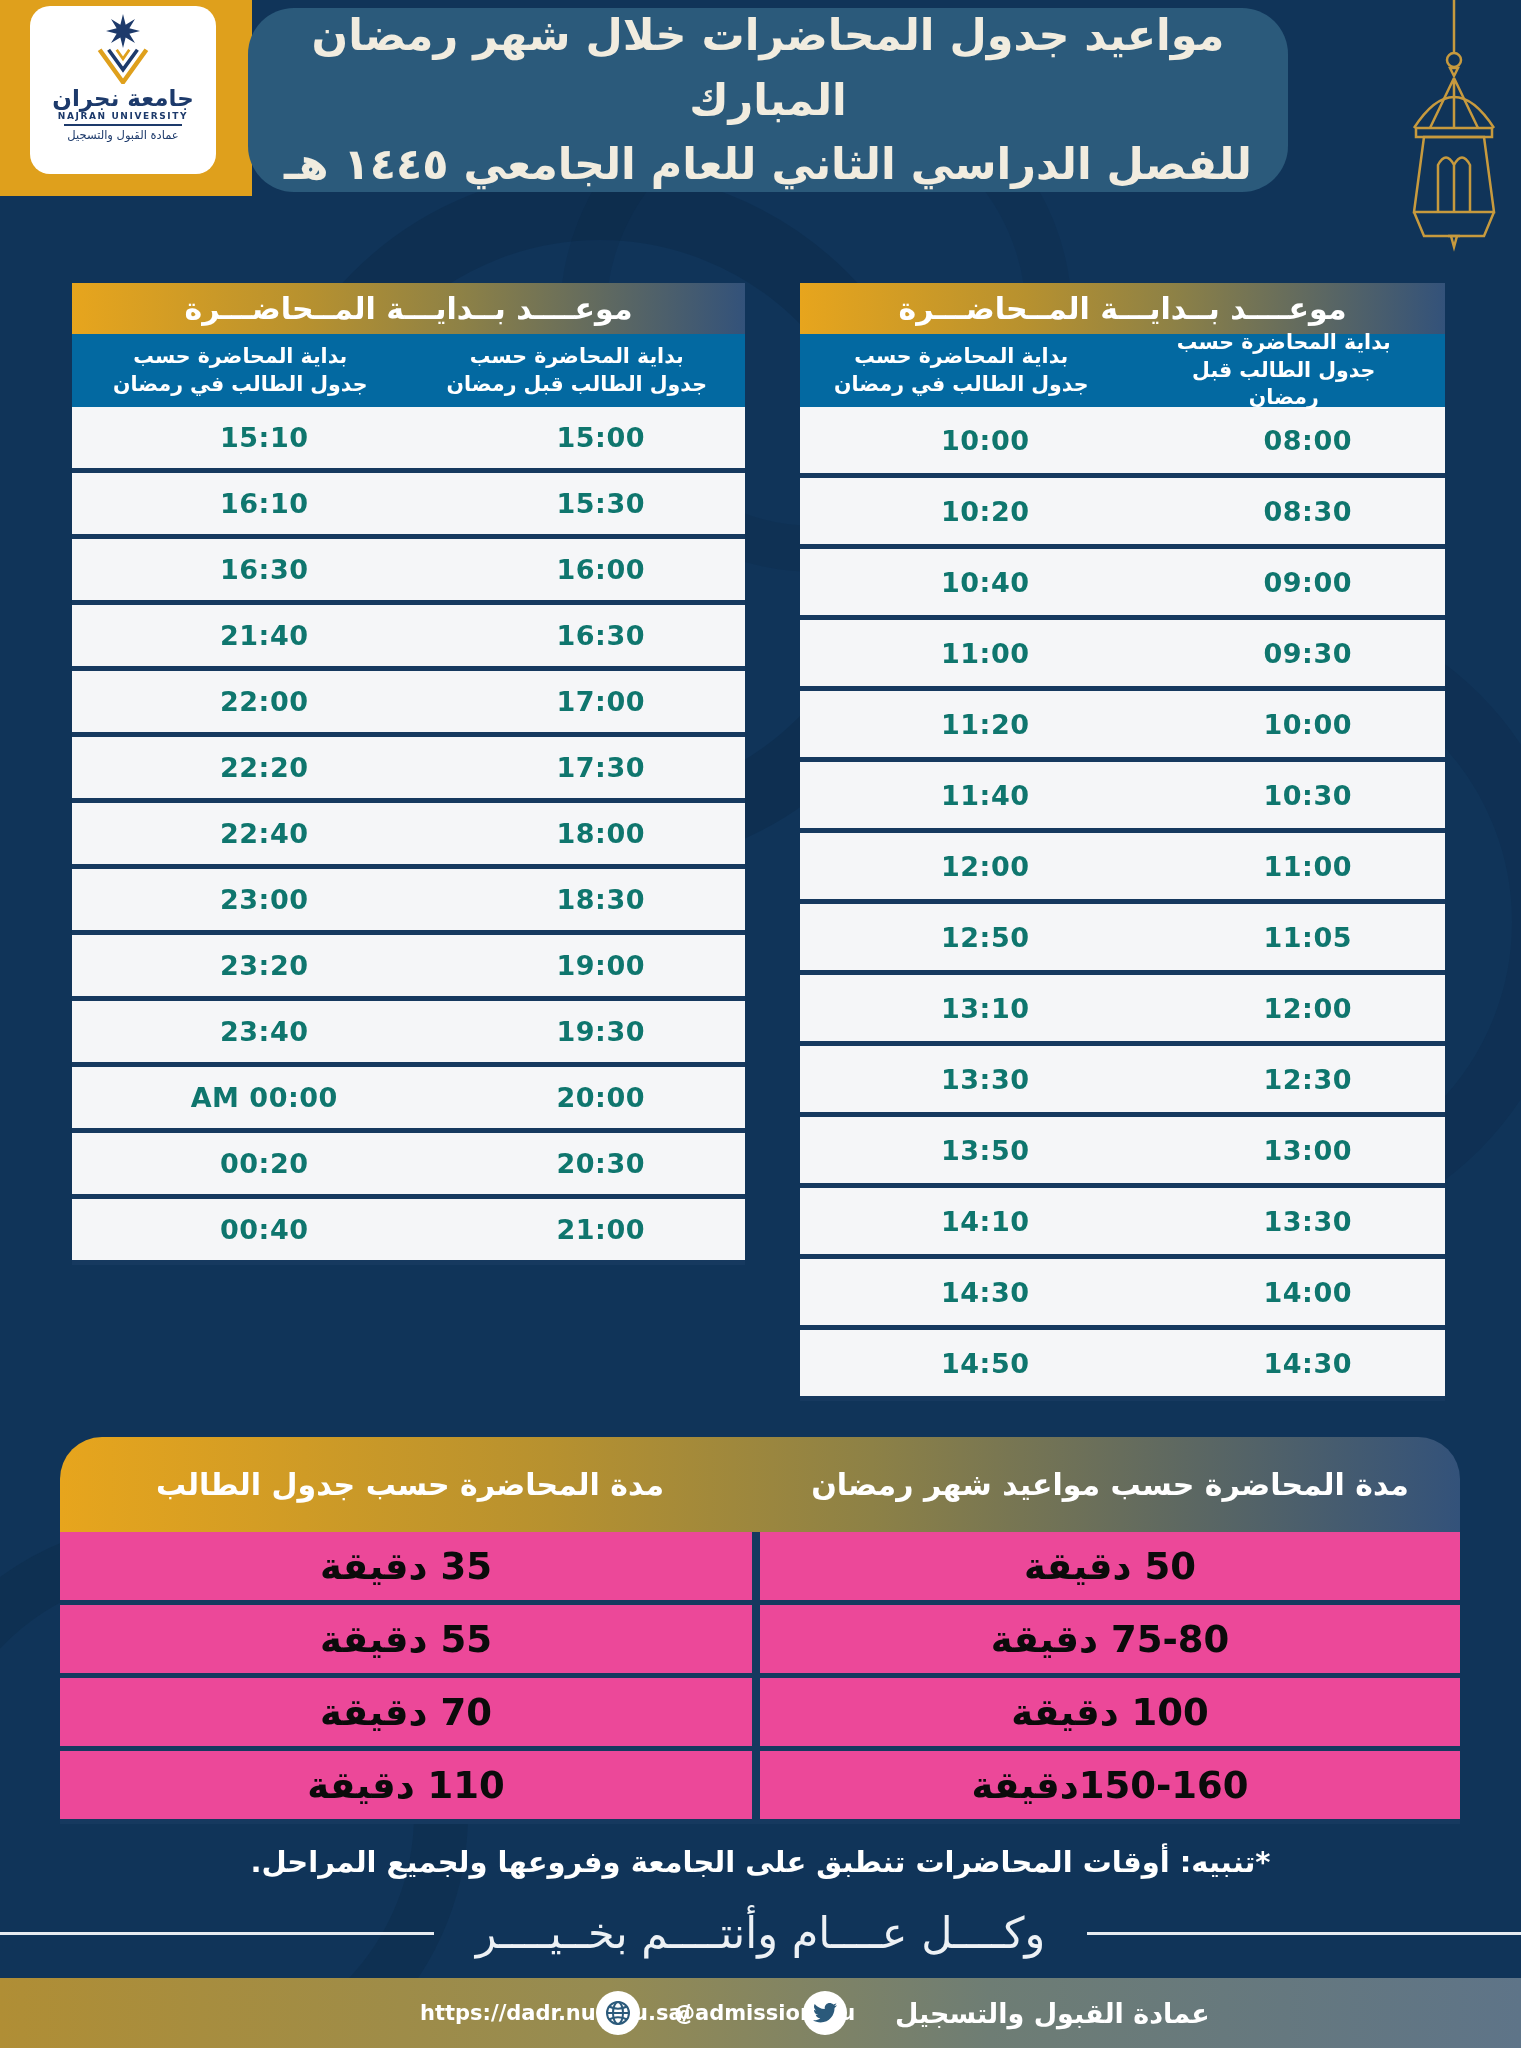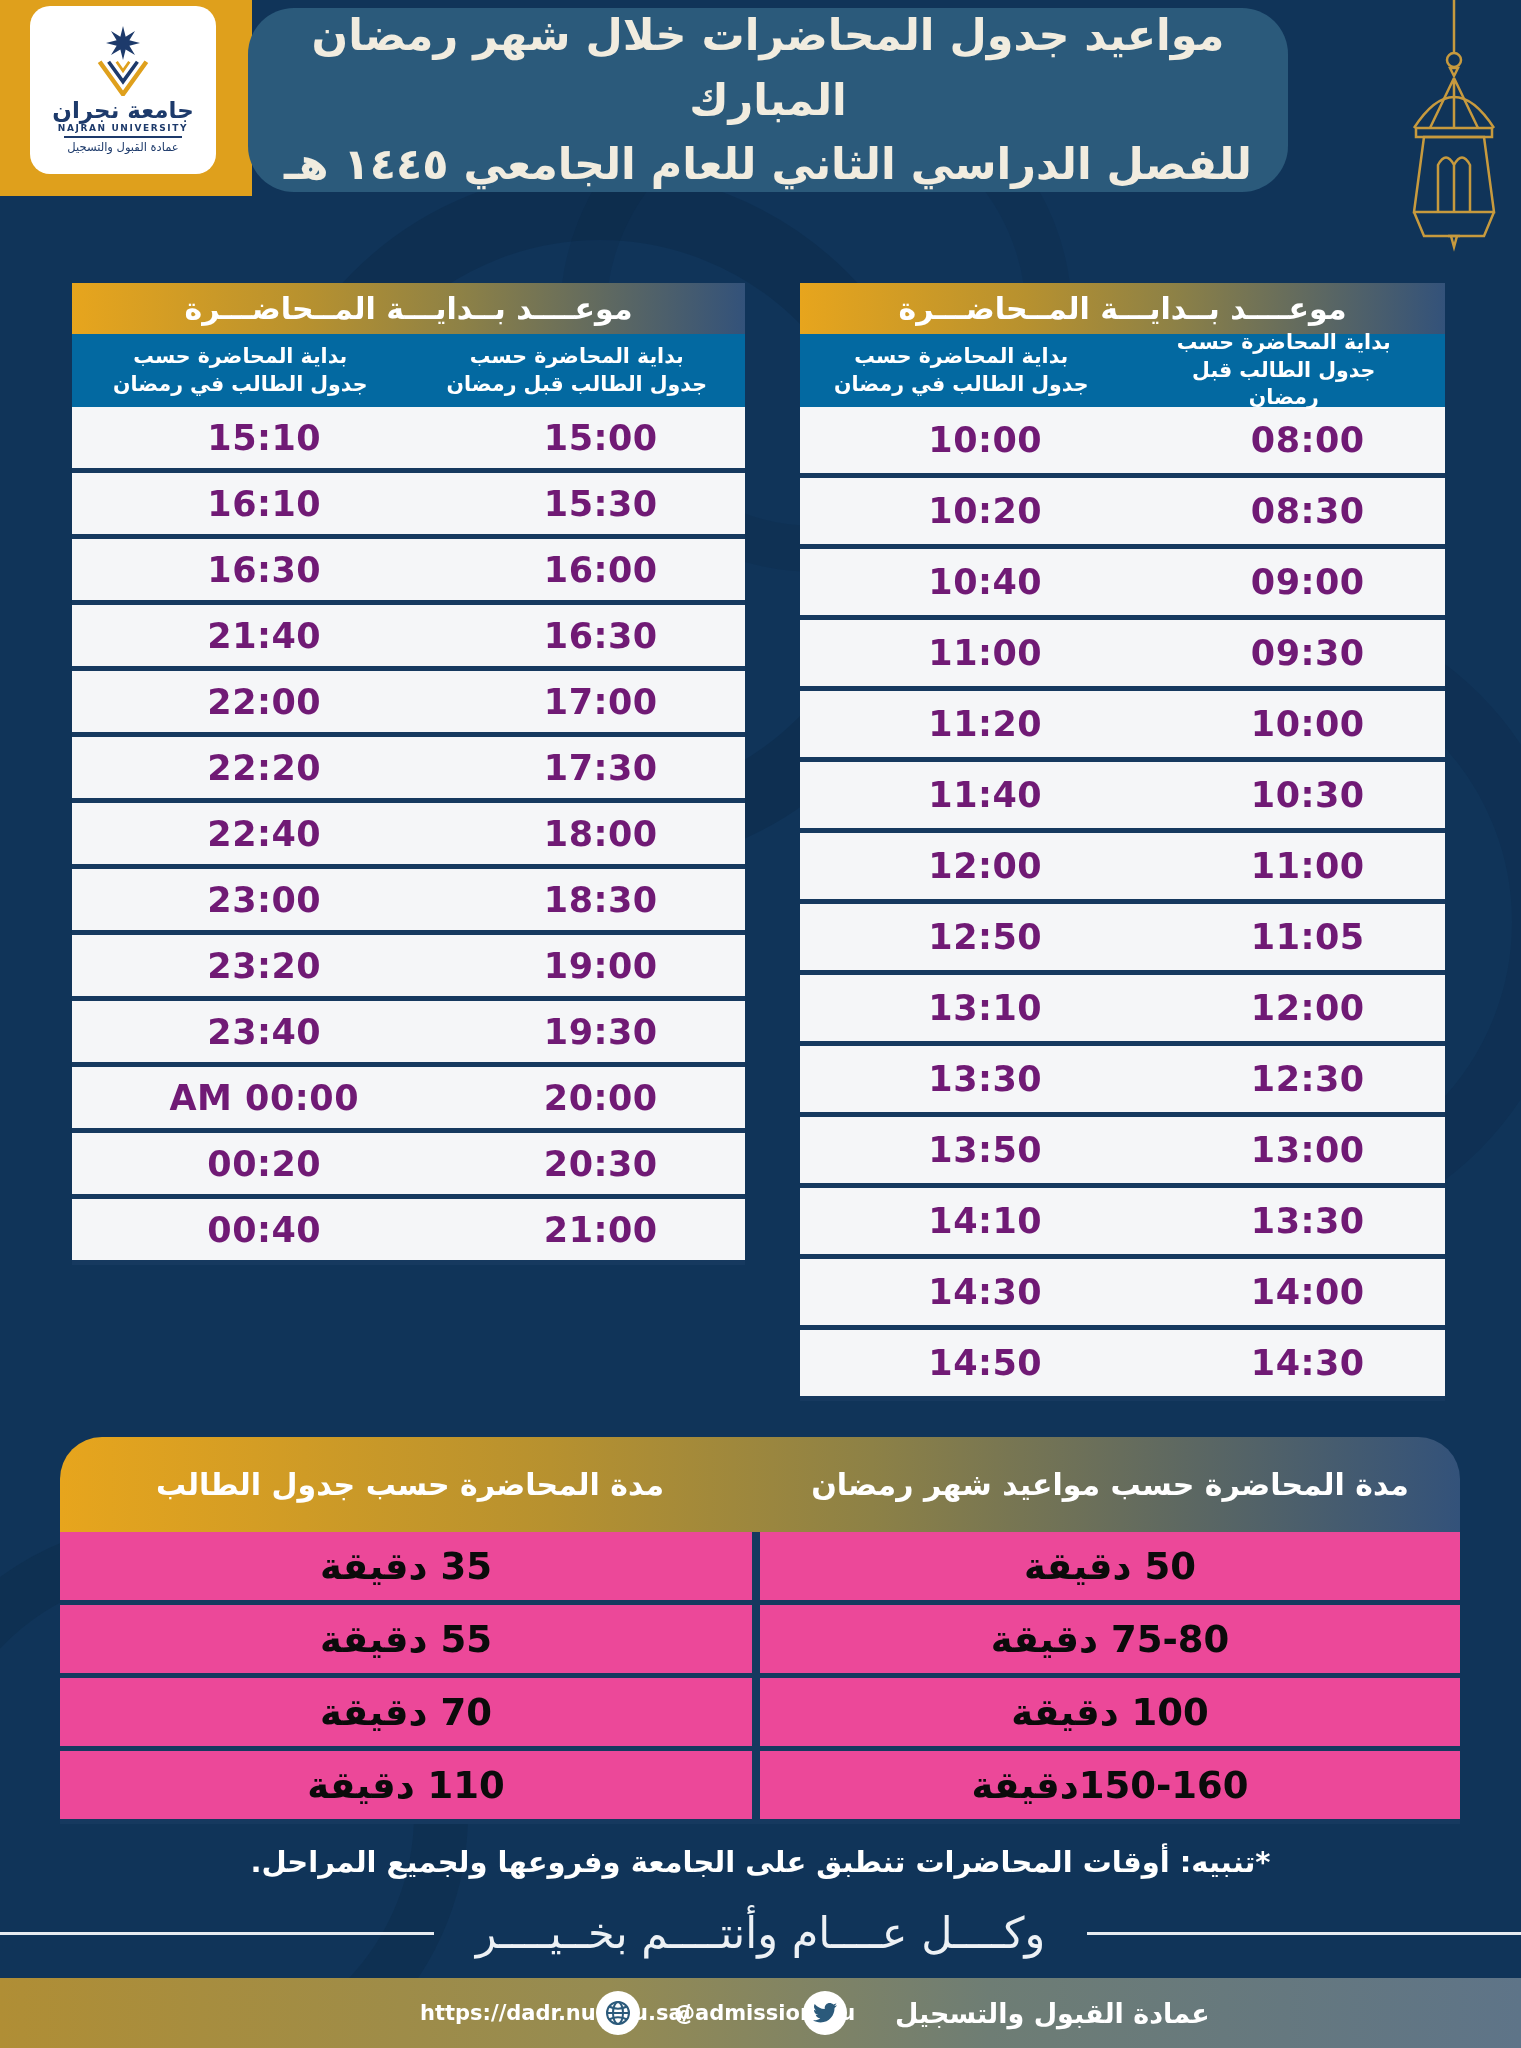--- a/index.html
+++ b/index.html
@@ -8,21 +8,21 @@
   
   .ring{position:absolute;border-radius:50%;pointer-events:none;}
   .r1{left:250px;top:170px;width:560px;height:560px;border:70px solid rgba(8,26,46,.16);}
   .r2{left:930px;top:600px;width:520px;height:520px;border:62px solid rgba(8,26,46,.12);}
   .r3{left:-120px;top:1520px;width:480px;height:480px;border:54px solid rgba(8,26,46,.14);}
   .r4{left:560px;top:60px;width:420px;height:420px;border:46px solid rgba(8,26,46,.10);}
   
   .top-gold{position:absolute;left:0;top:0;width:252px;height:196px;background:#DFA01C;}
   .logo-card{position:absolute;left:30px;top:6px;width:186px;height:168px;background:#fff;
              border-radius:20px;display:flex;flex-direction:column;align-items:center;
-             padding-top:20px;box-sizing:border-box;}
+             padding-top:8px;box-sizing:border-box;}
   .logo-ar{font-size:23px;font-weight:bold;color:#1D3A6B;direction:rtl;line-height:1.05;margin-top:2px;}
   .logo-en{font-size:9px;font-weight:bold;color:#1D3A6B;letter-spacing:1.6px;margin-top:1px;}
   .logo-div{width:118px;height:1.5px;background:#1D3A6B;margin:3px 0 2px 0;}
   .logo-dept{font-size:11.5px;color:#1D3A6B;direction:rtl;}
   .title-band{position:absolute;left:248px;top:8px;width:1040px;height:184px;background:#2B5A7B;
               border-radius:46px;display:flex;flex-direction:column;justify-content:center;
               align-items:center;direction:rtl;text-align:center;color:#F1ECDF;}
   .title-band div{font-size:43px;font-weight:bold;line-height:1.5;}
   .lantern{position:absolute;left:1358px;top:0;}
   
@@ -32,22 +32,22 @@
   .band{height:51px;background:linear-gradient(90deg,#E7A51D 0%,#B7912F 35%,#8D8146 58%,#33527A 100%);
         display:flex;align-items:center;justify-content:center;color:#fff;font-size:30px;
         font-weight:bold;direction:rtl;}
   .cols{height:73px;background:#0369a1;display:flex;color:#fff;}
   .cols div{width:50%;display:flex;align-items:center;justify-content:center;text-align:center;
             font-size:20.5px;font-weight:bold;direction:rtl;line-height:1.35;padding:0 34px;
             box-sizing:border-box;}
   .trow{display:flex;background:#F5F6F8;border-bottom:5px solid #16395F;}
   .tbl-left .trow{height:61px;}
   .tbl-right .trow{height:66px;justify-content:flex-end;}
-  .trow .cell{width:50%;display:flex;align-items:center;justify-content:center;font-size:35px;
-              font-weight:bold;color:#701a75;direction:rtl;letter-spacing:.5px;margin-left:48px;}
+  .trow .cell{width:50%;display:flex;align-items:center;justify-content:center;font-size:27px;
+              font-weight:bold;color:#0f766e;direction:rtl;letter-spacing:.5px;margin-left:48px;}
   
   .dur{position:absolute;left:60px;top:1437px;width:1400px;z-index:2;}
   .dur-band{height:95px;border-radius:42px 42px 0 0;
             background:linear-gradient(90deg,#E7A51D 0%,#B7912F 35%,#8D8146 58%,#33527A 100%);
             display:flex;color:#fff;}
   .dur-band div{width:50%;display:flex;align-items:center;justify-content:center;font-size:30px;
                 font-weight:bold;direction:rtl;}
   .dur-row{display:flex;background:#ec4899;border-bottom:5px solid #16395F;height:68px;}
   .dur-row .cell{width:50%;display:flex;align-items:center;justify-content:center;font-size:37px;
                  font-weight:bold;color:#0b0b0b;direction:rtl;}

